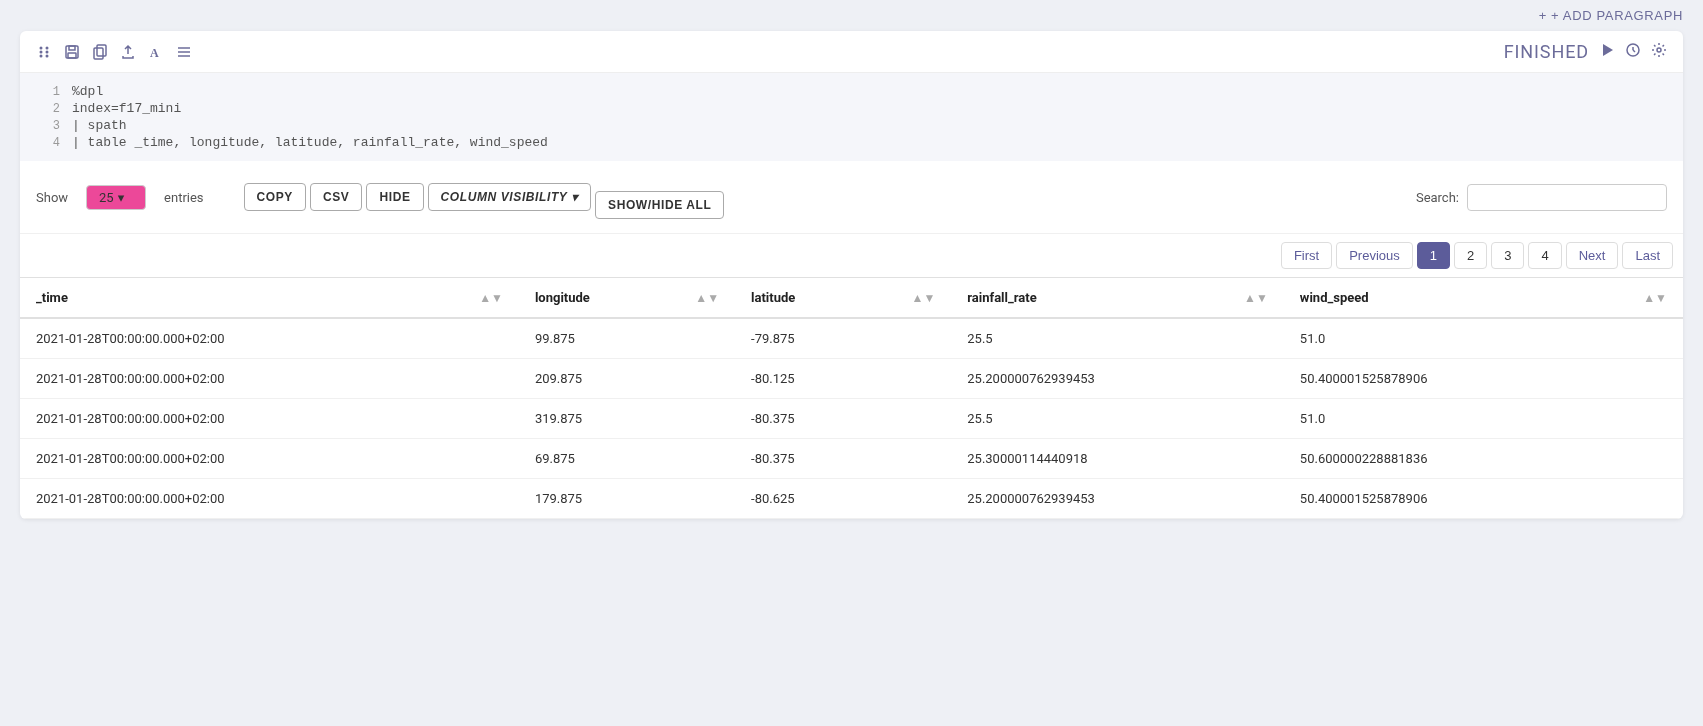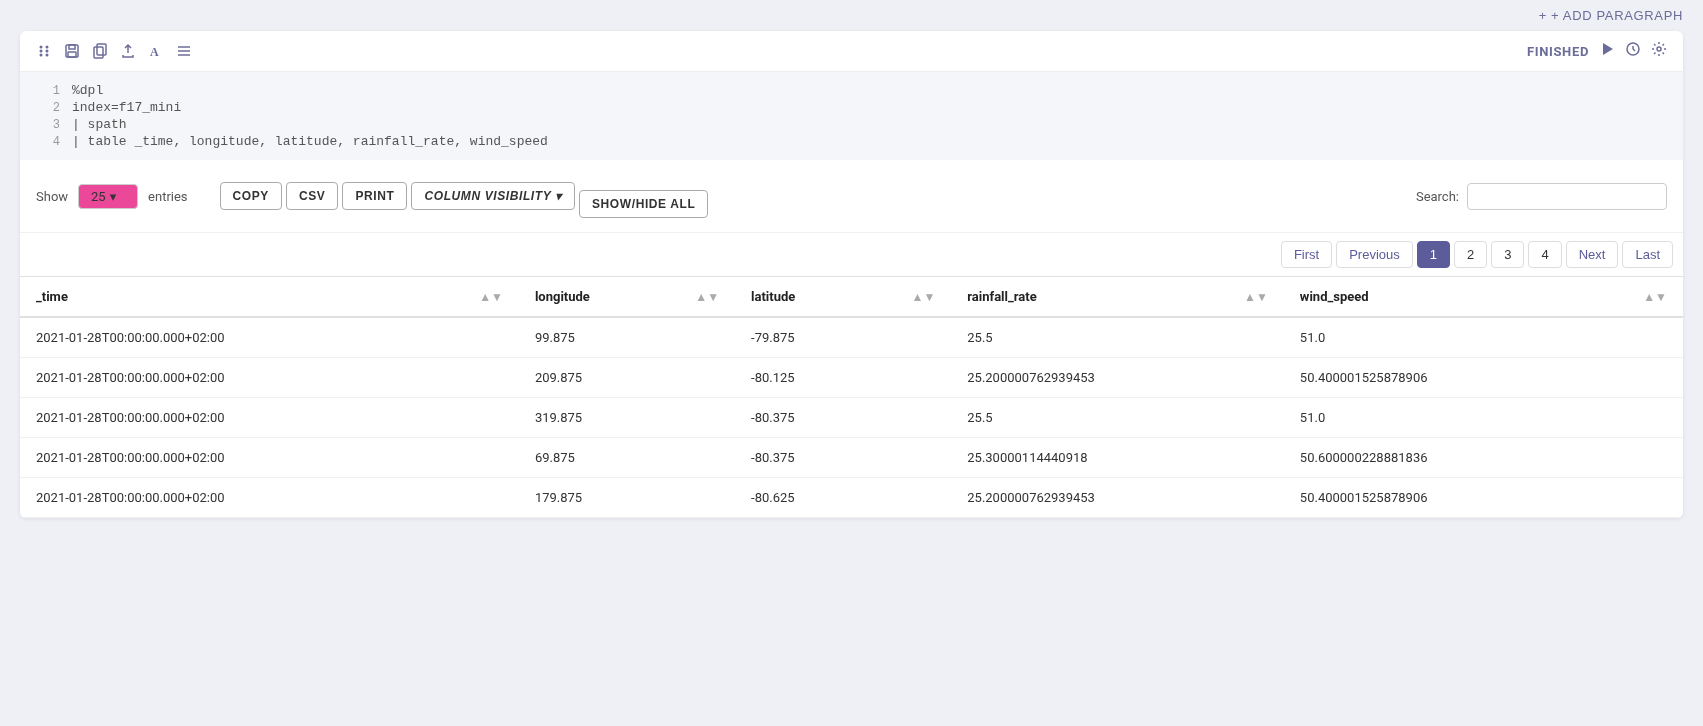--- a/index.html
+++ b/index.html
@@ -61,22 +61,22 @@
     }
 
     .cell-toolbar-right {
       display: flex;
       align-items: center;
       gap: 10px;
     }
 
     .finished-label {
       color: #6c6c9a;
-      font-size: 13px;
-      font-weight: 700;
+      font-size: 18px;
+      font-weight: 400;
       letter-spacing: 0.05em;
     }
 
     .toolbar-action-icon {
       color: #6c6c9a;
       cursor: pointer;
       font-size: 16px;
     }
 
     .code-editor {
@@ -104,21 +104,21 @@
     }
 
     .line-content {
       color: #555;
     }
 
     .table-controls {
       display: flex;
       align-items: center;
       padding: 14px 16px;
-      gap: 10px;
+      gap: 18px;
       border-bottom: 1px solid #f0f0f0;
     }
 
     .show-label {
       color: #555;
       font-size: 13px;
     }
 
     .entries-select {
       border: 1px solid #ccc;
@@ -385,21 +385,21 @@
   <div class="table-controls">
     <span class="show-label">Show</span>
     <div class="entries-select">
       <span>25</span>
       <span>▾</span>
     </div>
     <span class="entries-label">entries</span>
     <div class="btn-group">
       <button class="action-btn">COPY</button>
       <button class="action-btn">CSV</button>
-      <button class="action-btn">PRINT</button>
+      <button class="action-btn">HIDE</button>
       <button class="column-vis-btn">
         <span>COLUMN VISIBILITY</span>
         <span>▾</span>
       </button>
       <button class="show-hide-btn">SHOW/HIDE ALL</button>
     </div>
     <div class="search-area">
       <span class="search-label">Search:</span>
       <input type="text" class="search-input" value="" style="">
     </div>

